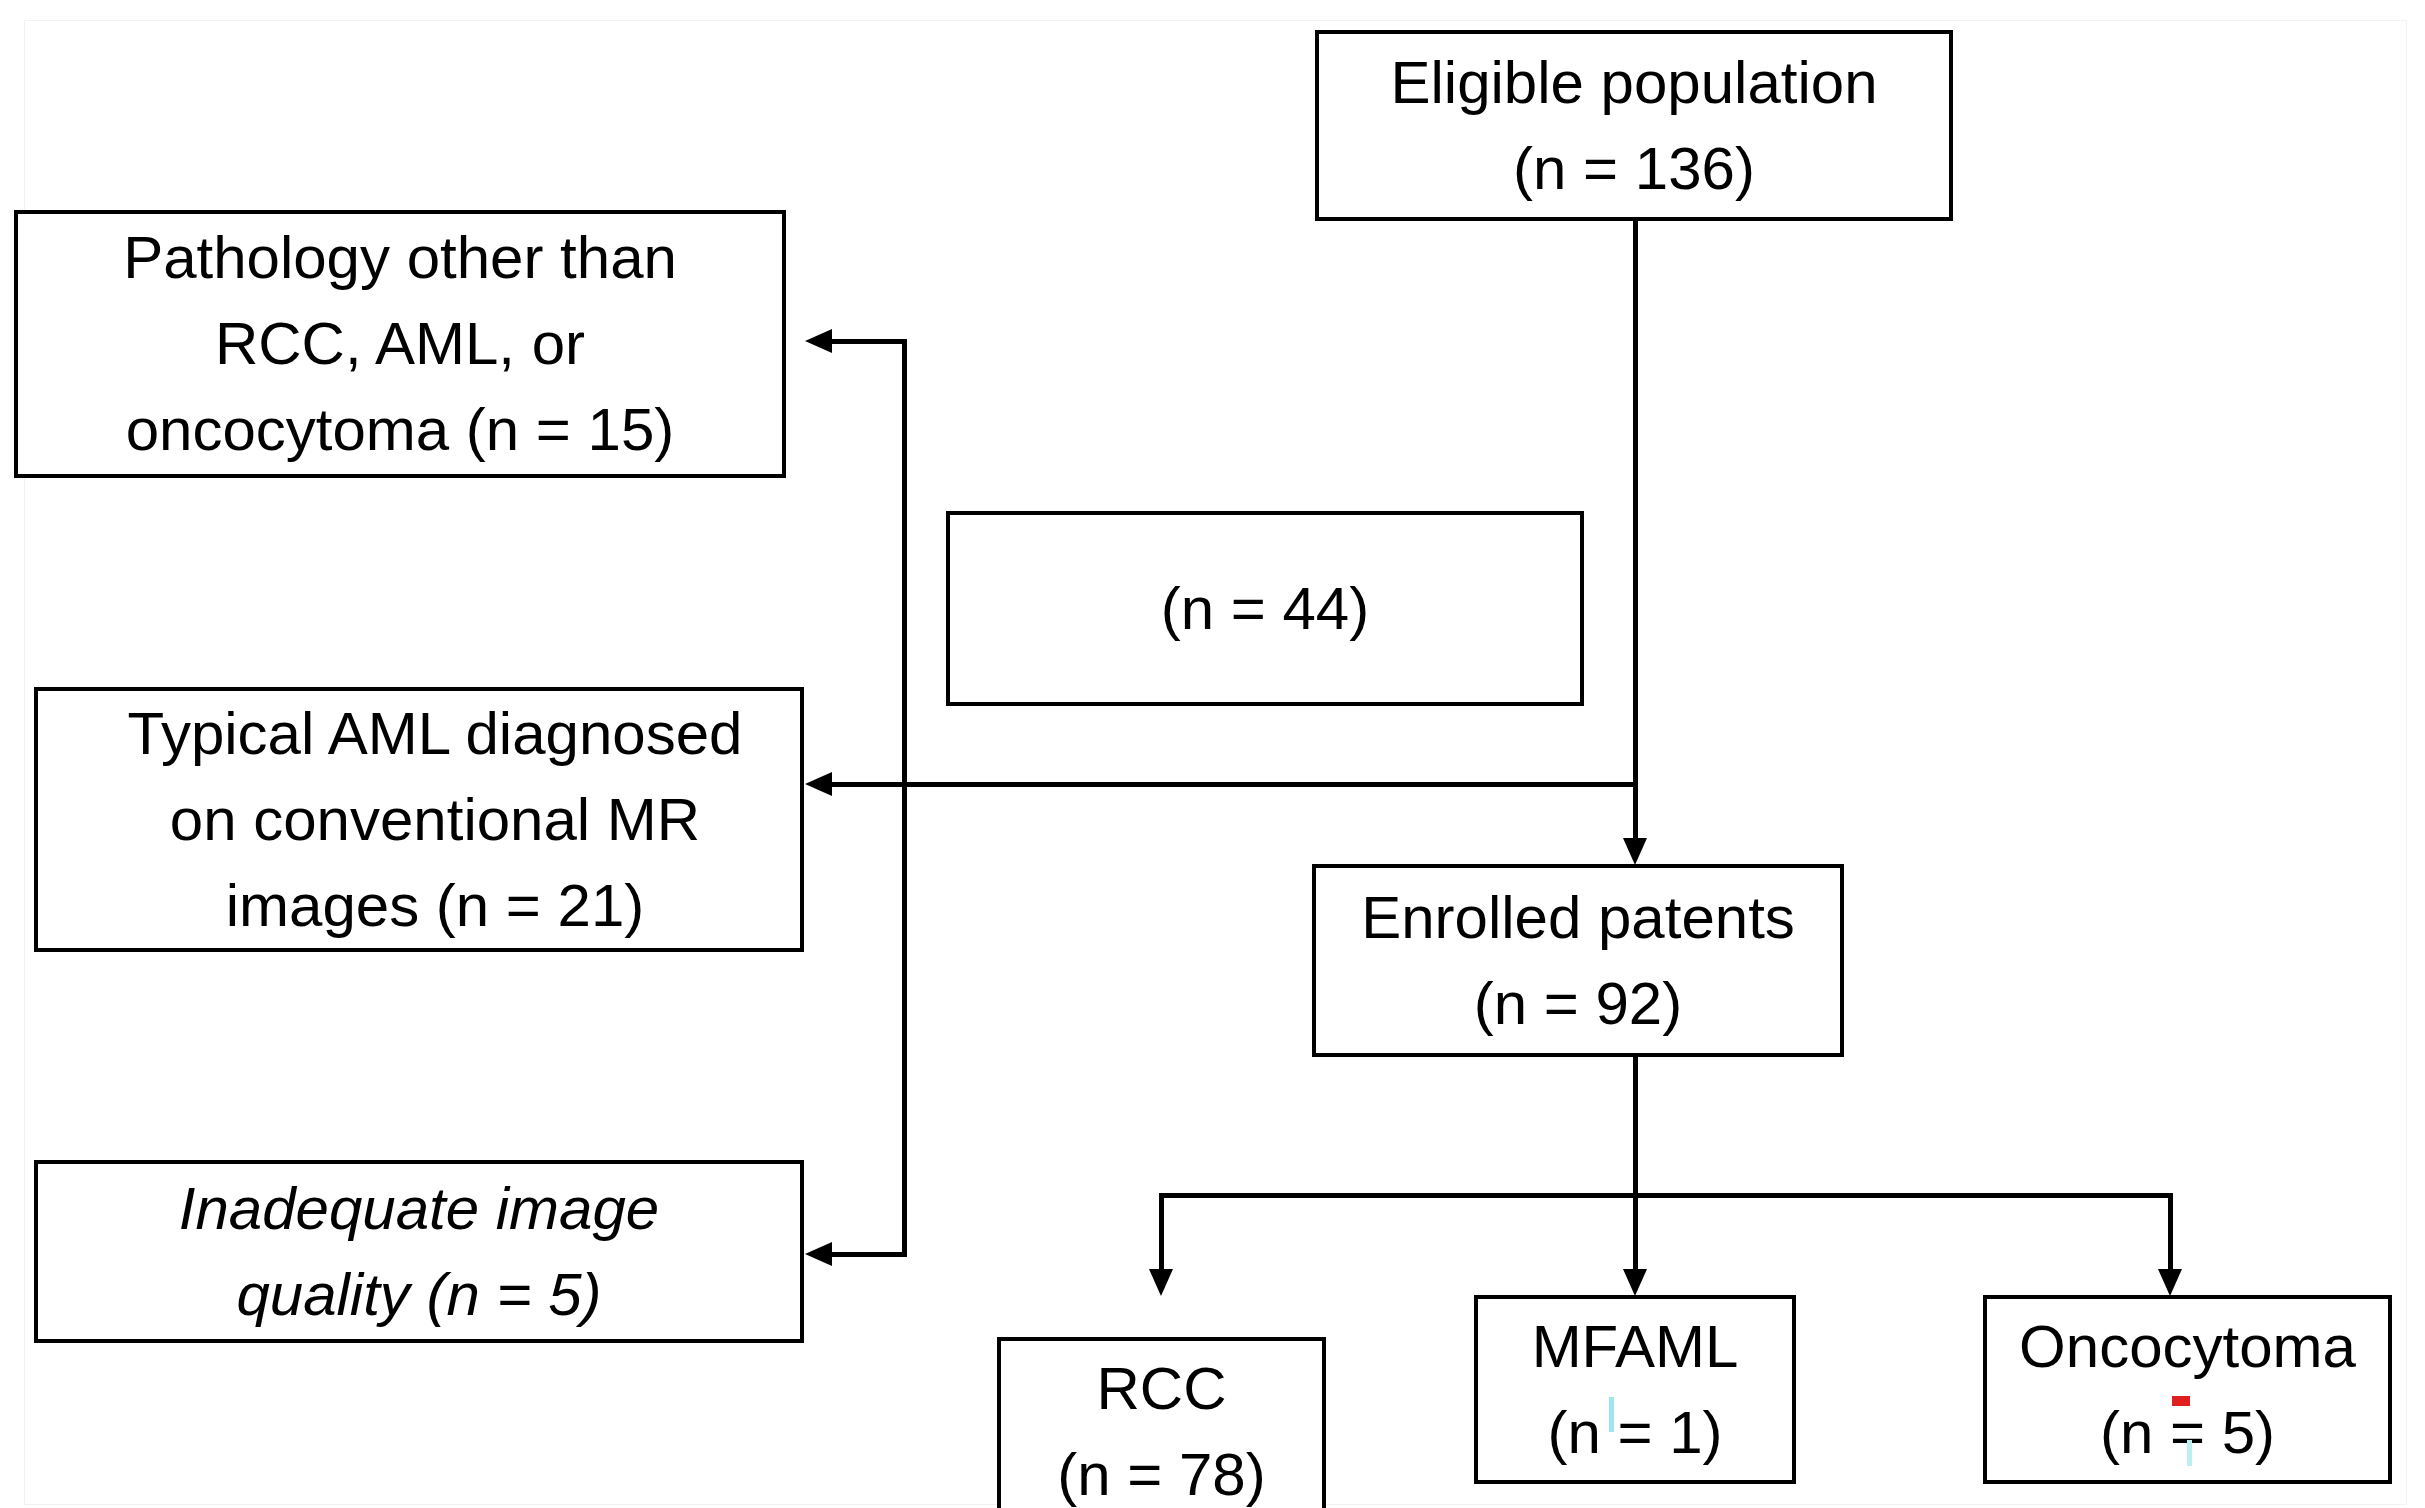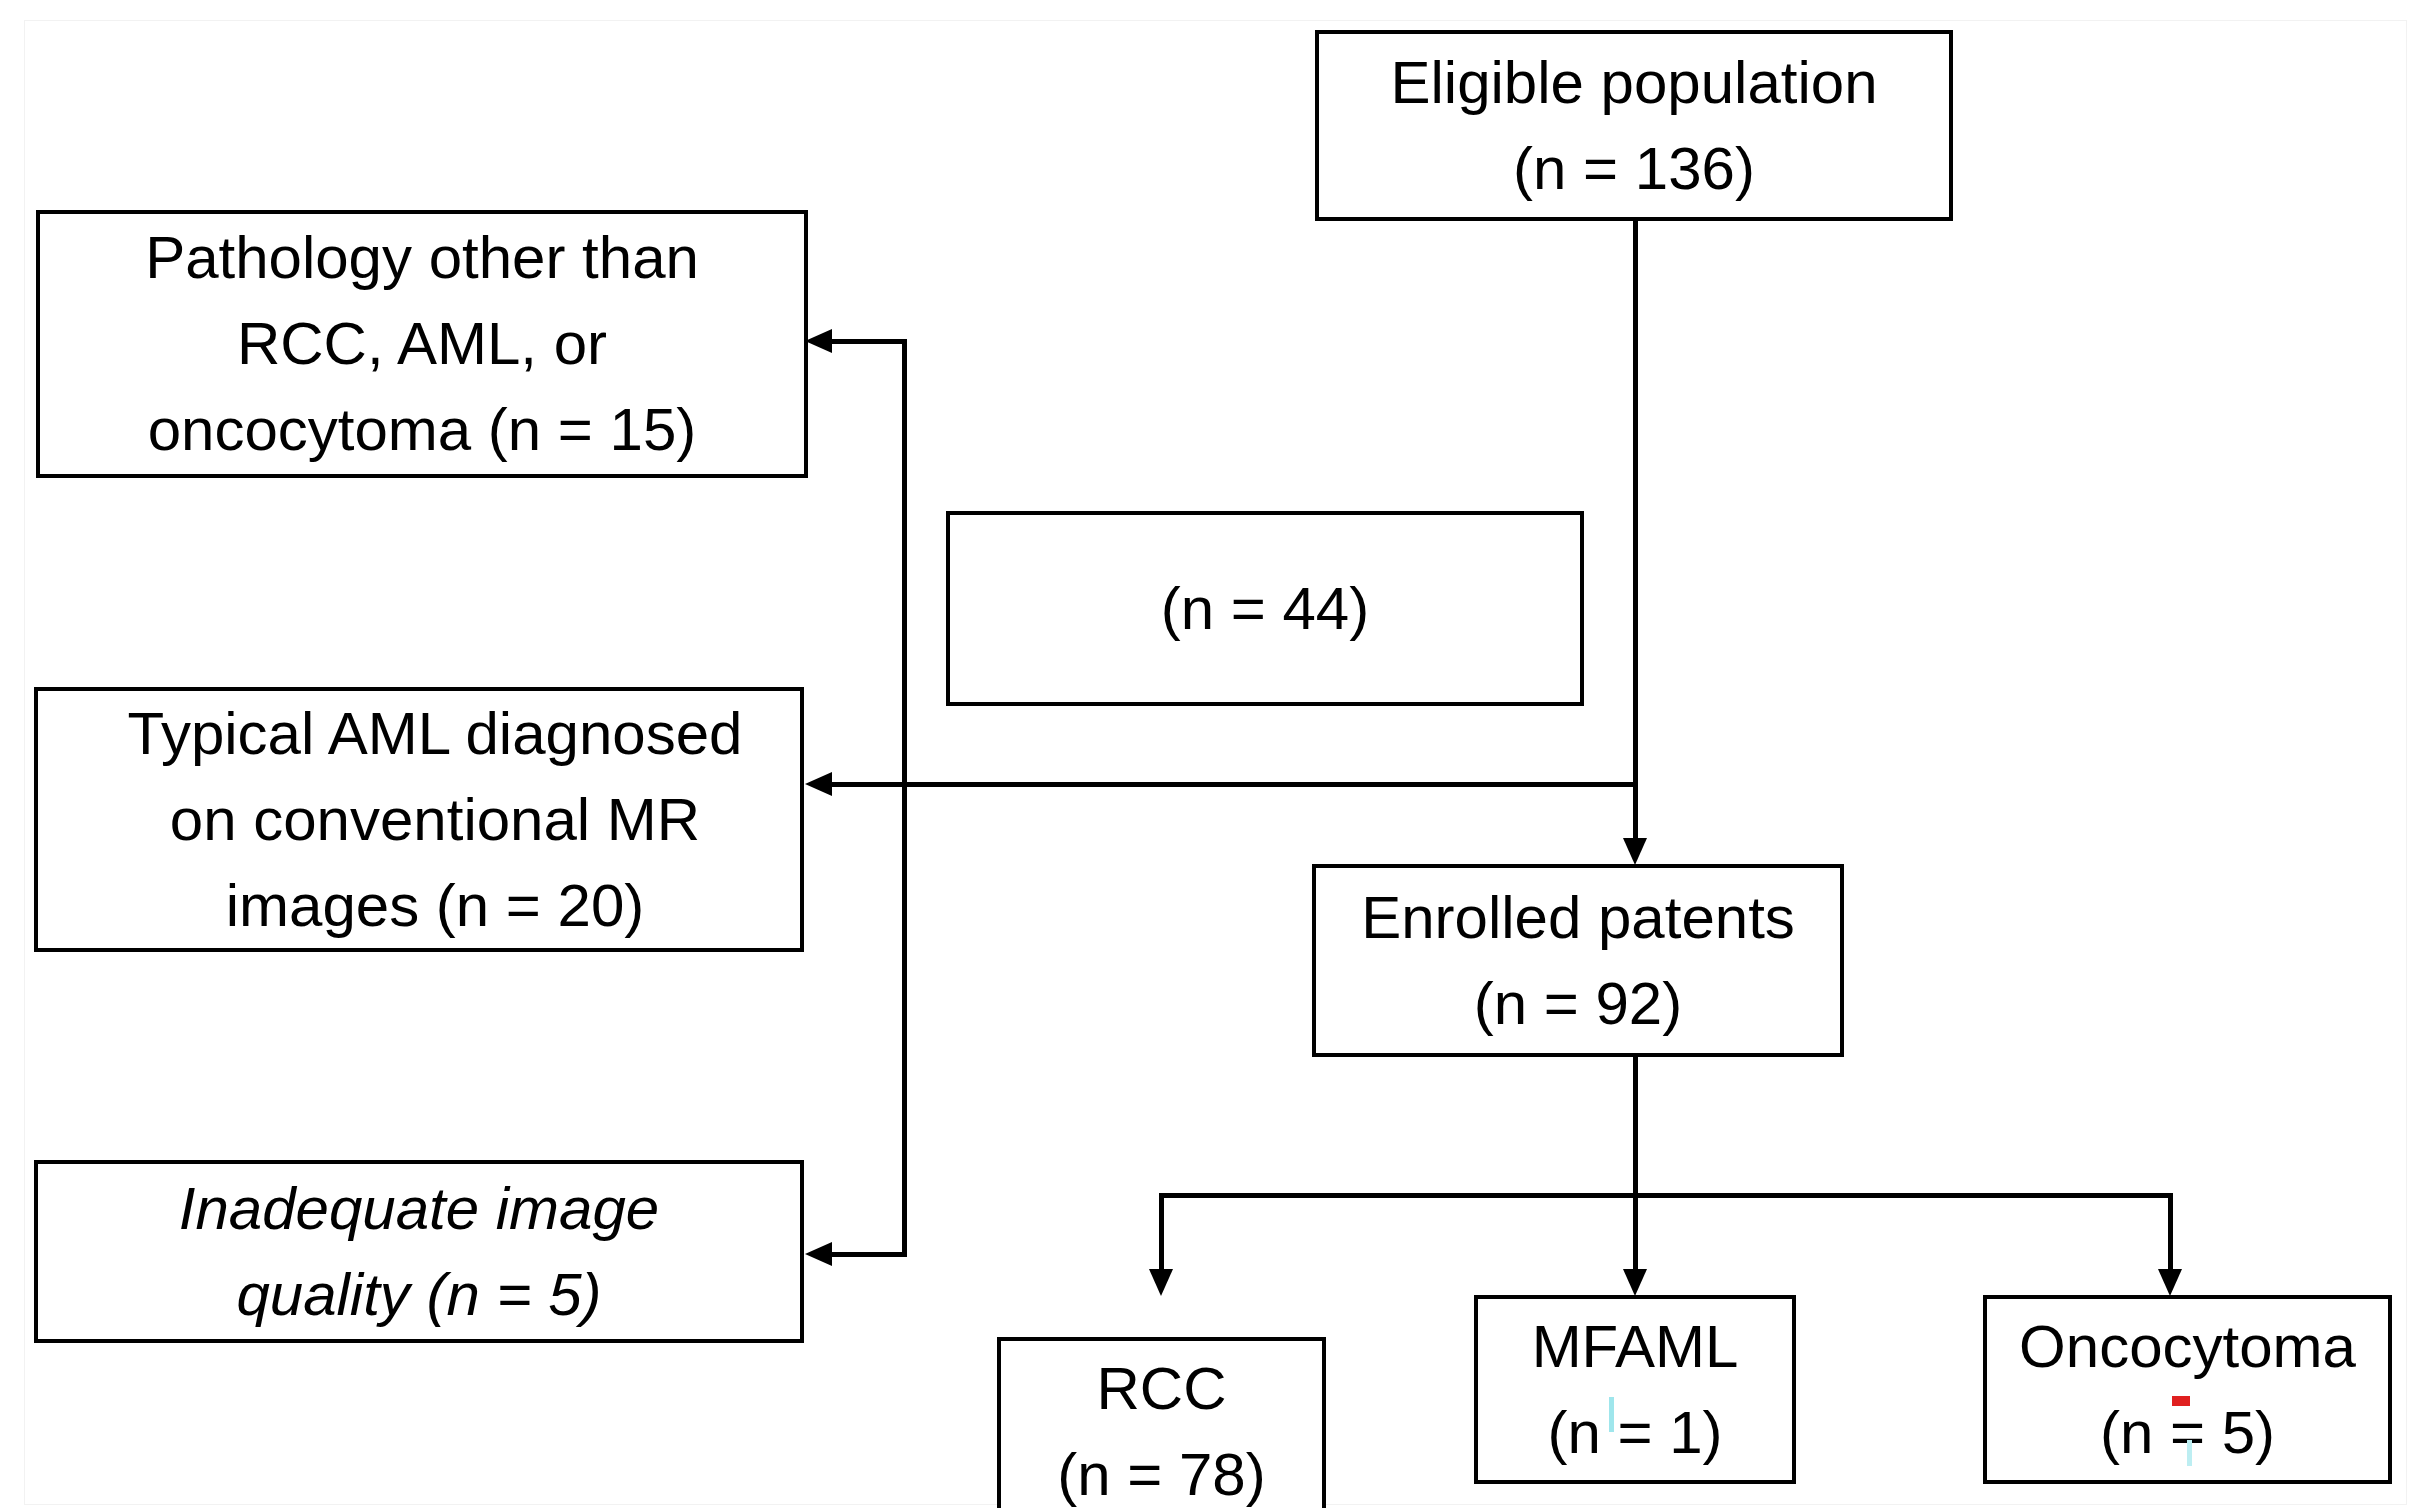--- a/index.html
+++ b/index.html
@@ -29,21 +29,21 @@
     text-align:center;
     box-sizing:border-box;
   }
   .tl{
     font-size:60px;
     line-height:86px;
     white-space:nowrap;
   }
   
   #node-eligible   {left:1315px;top:30px;  width:638px; height:191px;}
-  #node-pathology  {left:36px;  top:210px; width:772px;height:268px;}
+  #node-pathology  {left:14px;  top:210px; width:772px;height:268px;}
   #node-excluded   {left:946px;top:511px; width:638px; height:195px;}
   #node-typical    {left:34px;  top:687px;width:770px;height:265px;padding-left:32px;}
   #node-inadequate {left:34px;  top:1160px;width:770px;height:183px;font-style:italic;}
   #node-enrolled   {left:1312px;top:864px;width:532px; height:193px;}
   #node-rcc        {left:997px;top:1337px;width:329px; height:189px;}
   #node-mfaml      {left:1474px;top:1295px;width:322px; height:189px;}
   #node-oncocytoma {left:1983px;top:1295px;width:409px; height:189px;}
 
   .line{position:absolute;background:#000000;}
   
@@ -128,21 +128,21 @@
     <div class="tl">oncocytoma (n = 15)</div>
   </div>
 
   <div class="node" id="node-excluded">
     <div class="tl">(n = 44)</div>
   </div>
 
   <div class="node" id="node-typical">
     <div class="tl">Typical AML diagnosed</div>
     <div class="tl">on conventional MR</div>
-    <div class="tl">images (n = 20)</div>
+    <div class="tl">images (n = 21)</div>
   </div>
 
   <div class="node" id="node-inadequate">
     <div class="tl">Inadequate image</div>
     <div class="tl">quality (n = 5)</div>
   </div>
 
   <div class="node" id="node-enrolled">
     <div class="tl">Enrolled patents</div>
     <div class="tl">(n = 92)</div>

